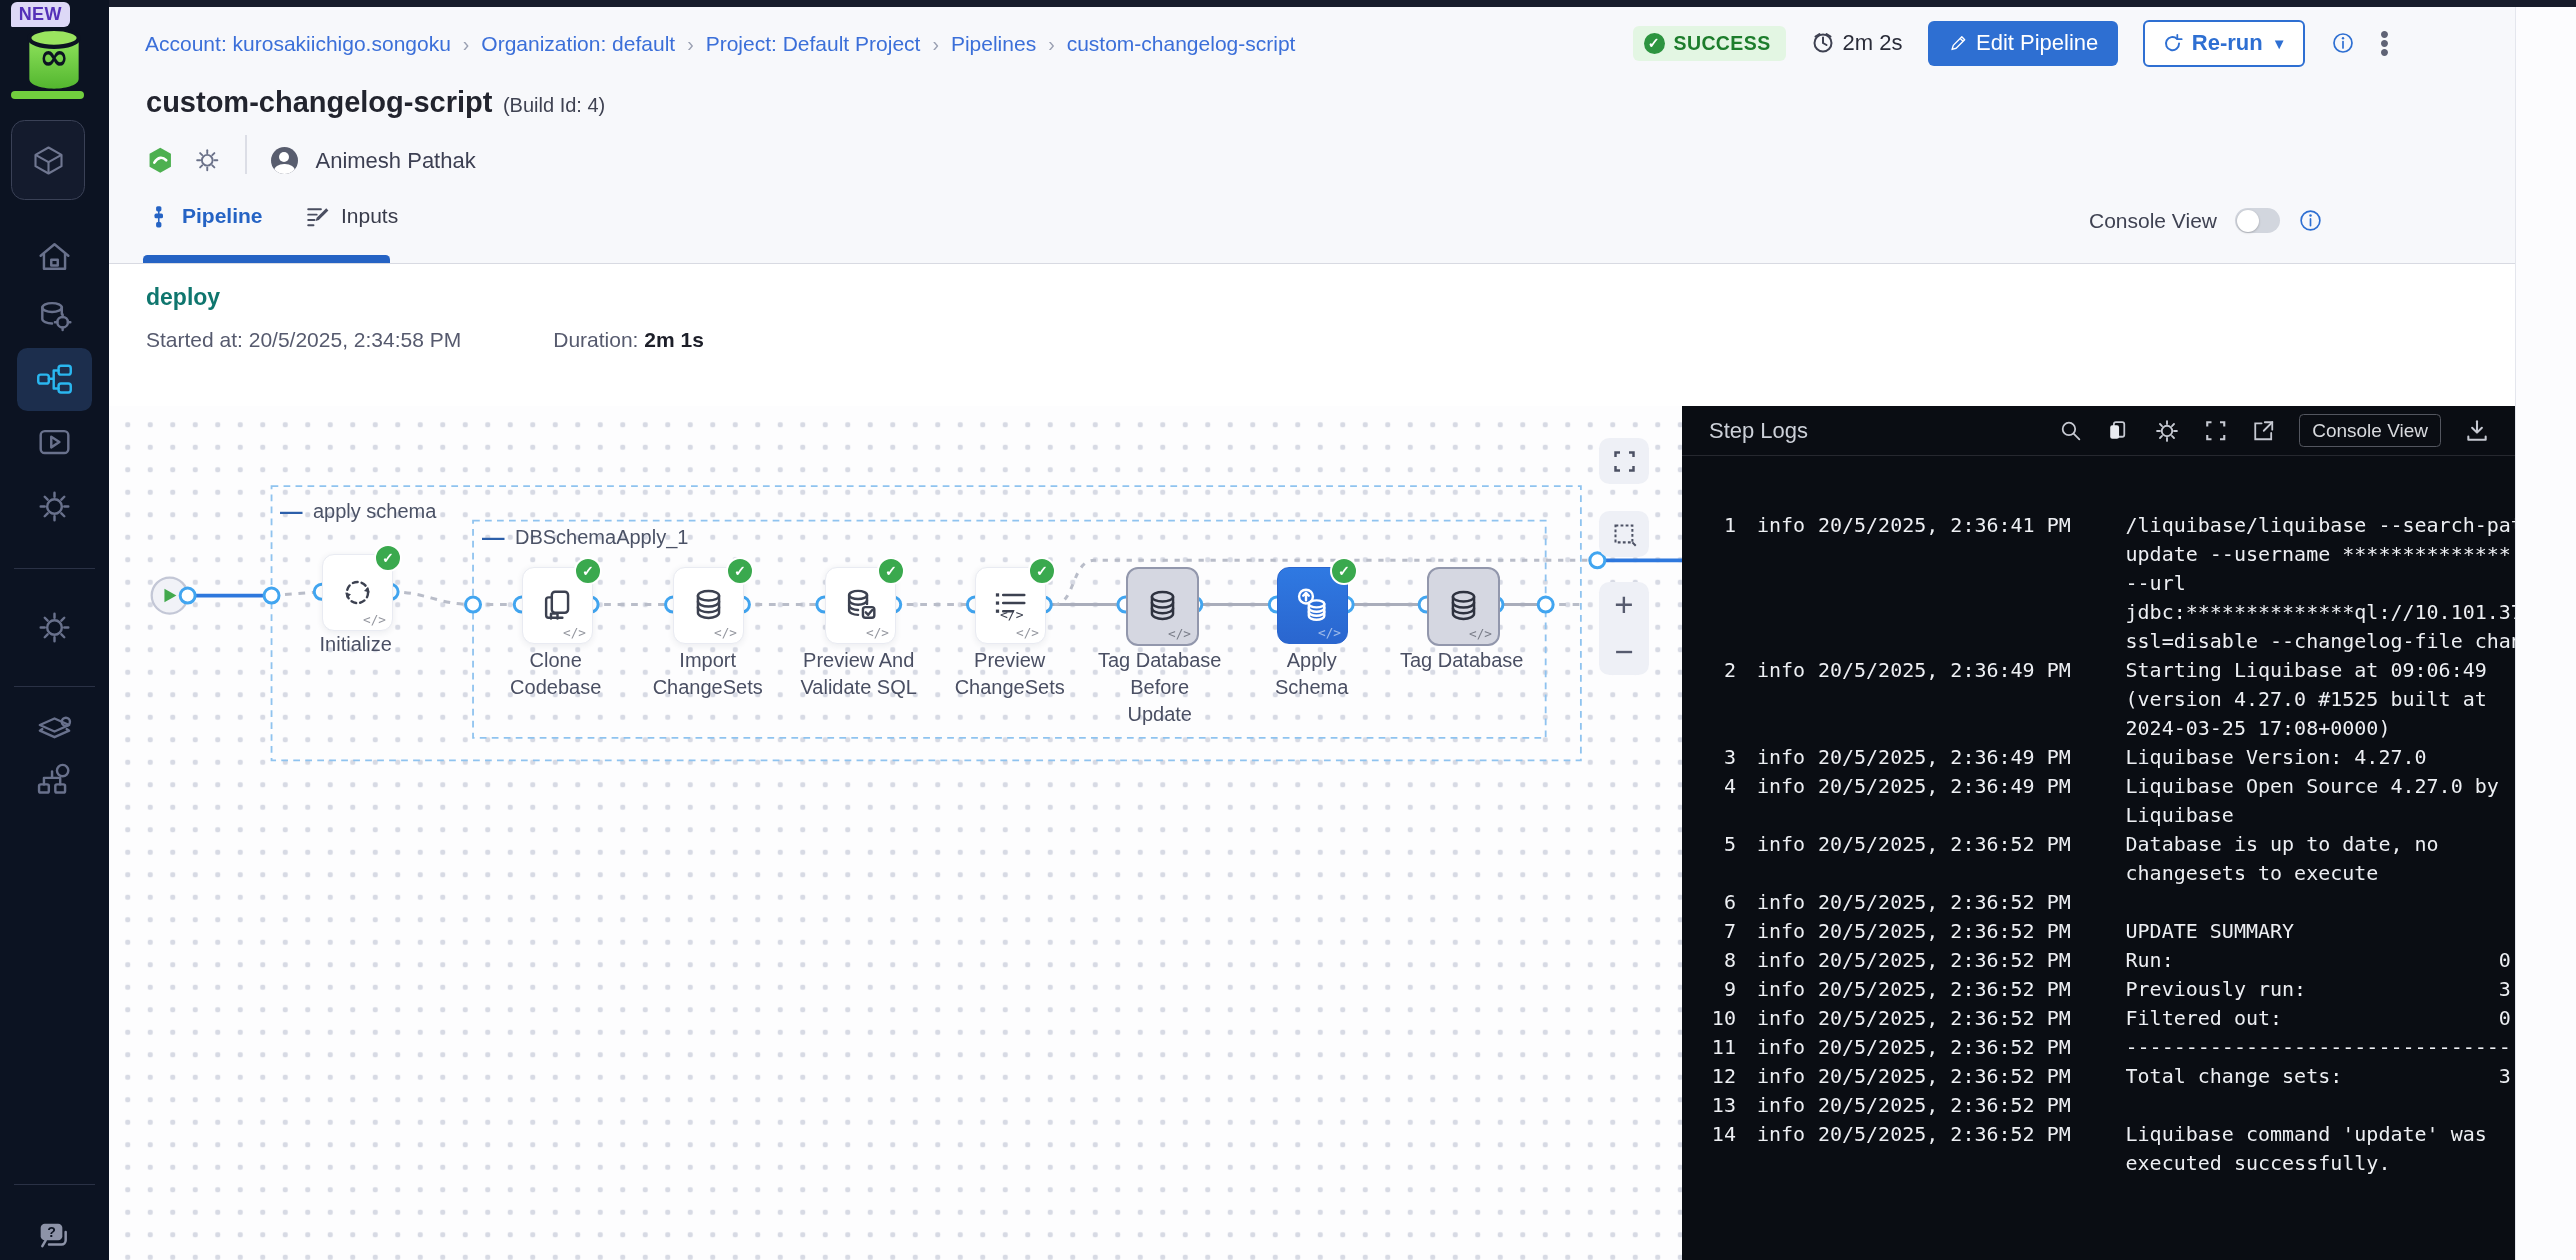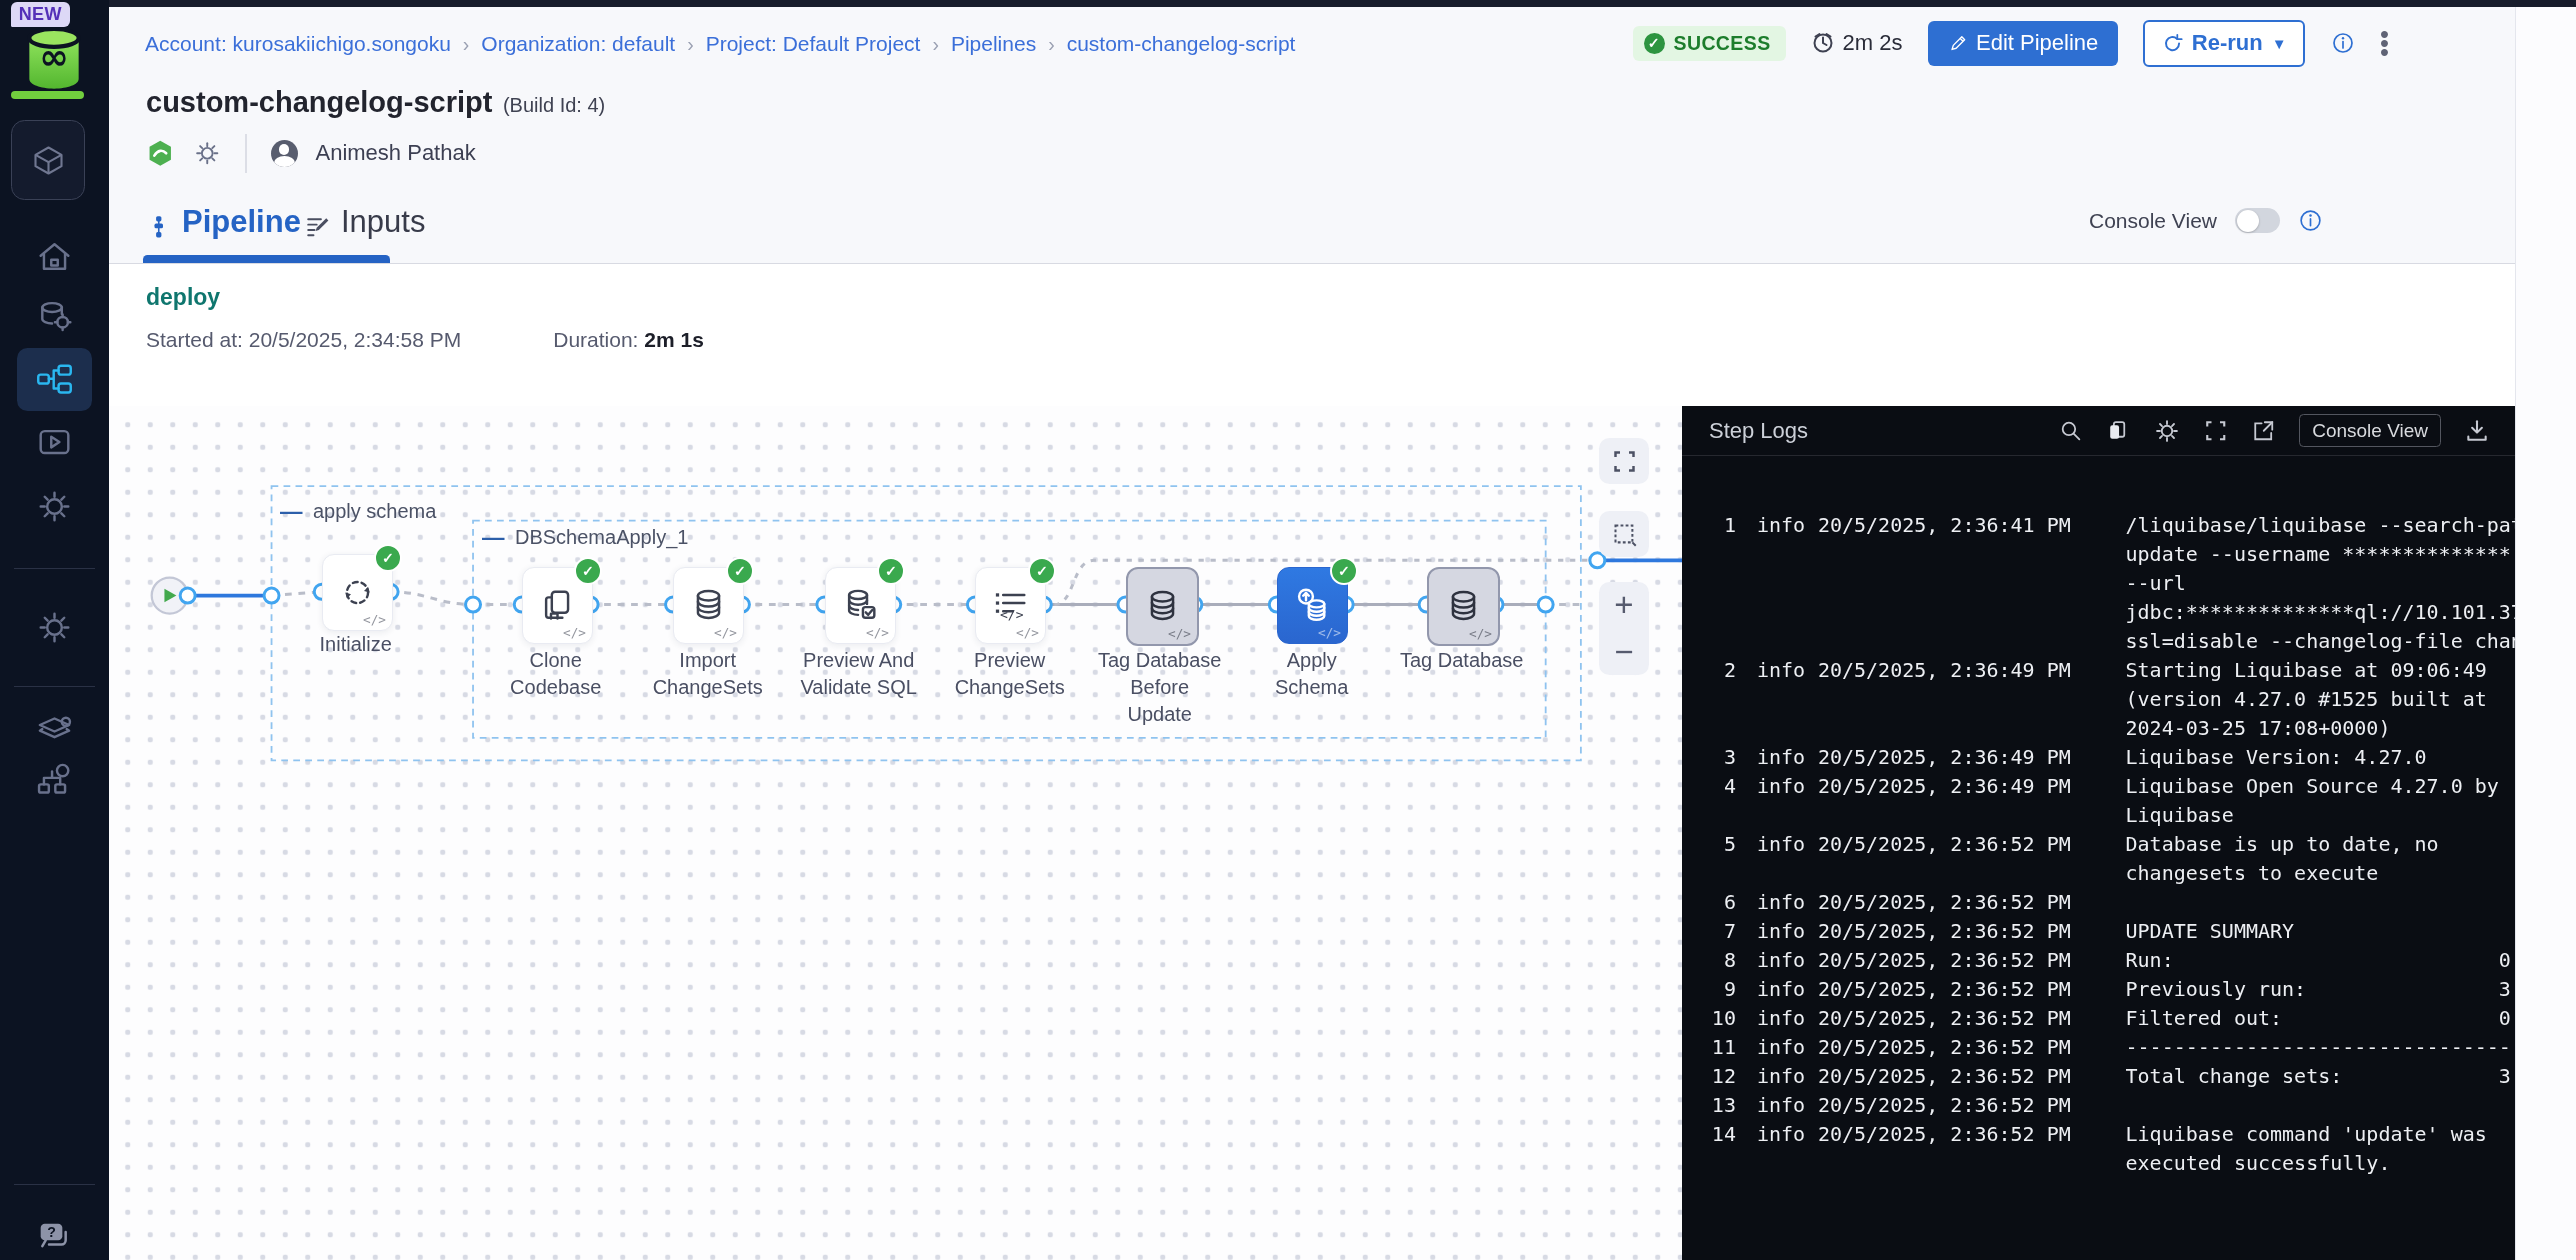--- a/index.html
+++ b/index.html
@@ -45,31 +45,31 @@
                padding:9.7px 19.5px;border-radius:6px;}
   .btn-outline{display:flex;align-items:center;gap:9px;background:#fff;color:#2e6fd2;font-size:22px;font-weight:bold;
                padding:8.2px 16.5px;border-radius:6px;border:2.2px solid #2e6fd2;}
   .caret{font-size:15px;}
   .kebab{color:#5f6375;font-size:25.5px;letter-spacing:0;line-height:9px;text-align:center;}
 
   
   .titleblock{left:109px;top:86px;width:2407px;height:101px;background:#f7f8fb;}
   .ptitle{position:absolute;left:37px;top:0px;font-size:29px;font-weight:bold;color:#22242e;}
   .buildid{font-size:20px;font-weight:normal;color:#3f4252;margin-left:10.5px;}
-  .byline{position:absolute;left:37px;top:46px;display:flex;align-items:center;gap:18px;height:42px;}
+  .byline{position:absolute;left:37px;top:46px;display:flex;align-items:flex-end;gap:18px;height:42px;}
   .vdiv{width:1.5px;height:39px;background:#dcdee6;margin:0 6px;}
   .avatar{width:27px;height:27px;border-radius:50%;background:#585d6e;position:relative;overflow:hidden;}
   .avatar:before{content:"";position:absolute;left:8.2px;top:4.5px;width:10.5px;height:10.5px;border-radius:50%;background:#fff;}
   .avatar:after{content:"";position:absolute;left:3px;top:16.5px;width:21px;height:13.5px;border-radius:50%;background:#fff;}
   .byname{font-size:22px;color:#3c3f52;}
   .hexgreen{width:28.5px;height:28.5px;}
 
   
   .tabbar{left:109px;top:187px;width:2407px;height:76px;background:#f7f8fb;border-bottom:1.5px solid #d8dae2;}
-  .tab{position:absolute;top:16.5px;display:flex;align-items:flex-end;gap:10.5px;font-size:31px;}
+  .tab{position:absolute;top:16.5px;display:flex;align-items:flex-start;gap:10.5px;font-size:21px;}
   .tab1{left:37px;color:#2563c4;font-weight:bold;}
   .tab2{left:196px;color:#383b4a;}
   .tabline{position:absolute;left:34px;top:68px;width:247px;height:7.5px;background:#2563c4;border-radius:4.5px 4.5px 0 0;}
   .cview{position:absolute;right:193px;top:21px;display:flex;align-items:center;gap:18px;font-size:21px;color:#3f4252;}
   .toggle{width:45px;height:25px;border-radius:12.7px;background:#d2d6de;position:relative;}
   .toggle .knob{position:absolute;left:1.5px;top:1.5px;width:22px;height:22px;border-radius:50%;background:#fff;box-shadow:0 0.7px 2.2px rgba(0,0,0,.25);}
 
   
   .stagebar{left:109px;top:264px;width:2407px;height:142px;background:#fff;}
   .stagename{position:absolute;left:37px;top:19.5px;font-size:23px;font-weight:bold;color:#0f766e;}

